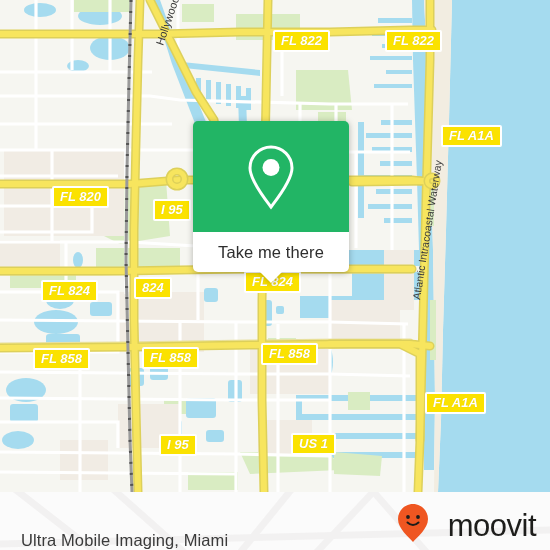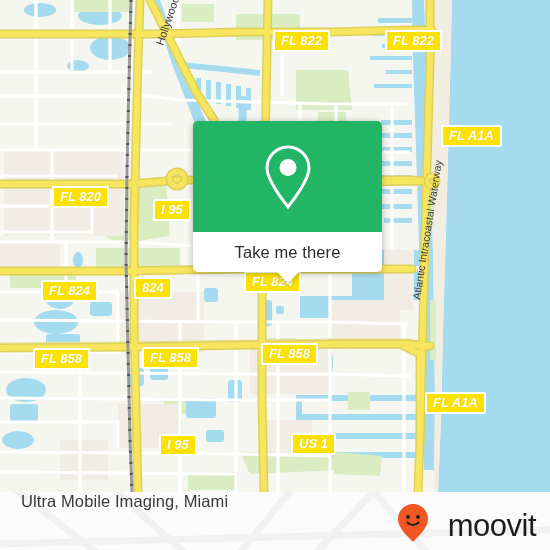--- a/index.html
+++ b/index.html
@@ -30,21 +30,21 @@
     overflow: hidden;
     background: #f6f6f1;
   }
   #map svg { display: block; }
 
   
   #popup {
     position: absolute;
     left: 193px;
     top: 121px;
-    width: 189px;
+    width: 156px;
     z-index: 40;
     filter: drop-shadow(0 1px 3px rgba(0,0,0,0.28));
   }
   #popup-green {
     height: 111px;
     background: #22b565;
     border-radius: 5px 5px 0 0;
     display: flex;
     align-items: center;
     justify-content: center;
@@ -103,21 +103,21 @@
     width: 550px; height: 140px;
     opacity: 0.55;
     pointer-events: none;
   }
   #footer-title {
     position: absolute;
     left: 21px;
     top: 0;
     height: 58px;
     display: flex;
-    align-items: flex-start;
+    align-items: flex-end;
     font-size: 16.5px;
     color: #3a3a3a;
     letter-spacing: .1px;
     z-index: 2;
   }
   #brand {
     position: absolute;
     right: 14px;
     top: 0;
     height: 66px;

